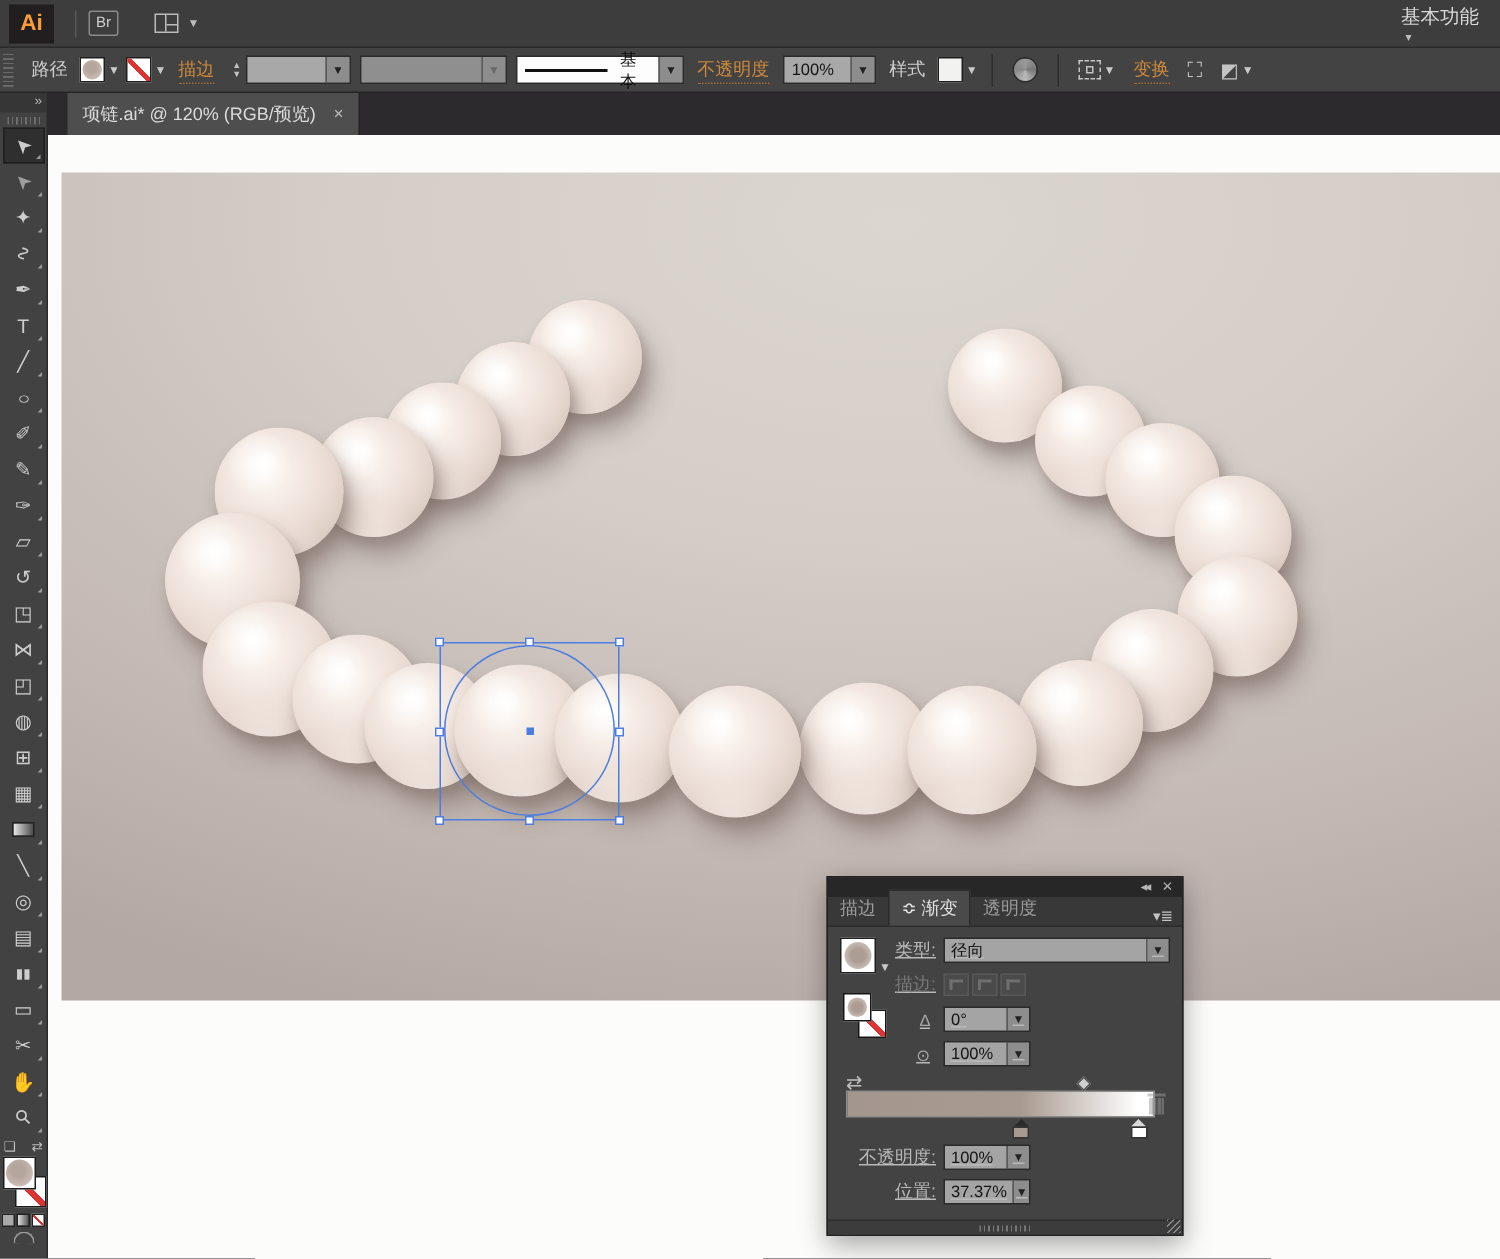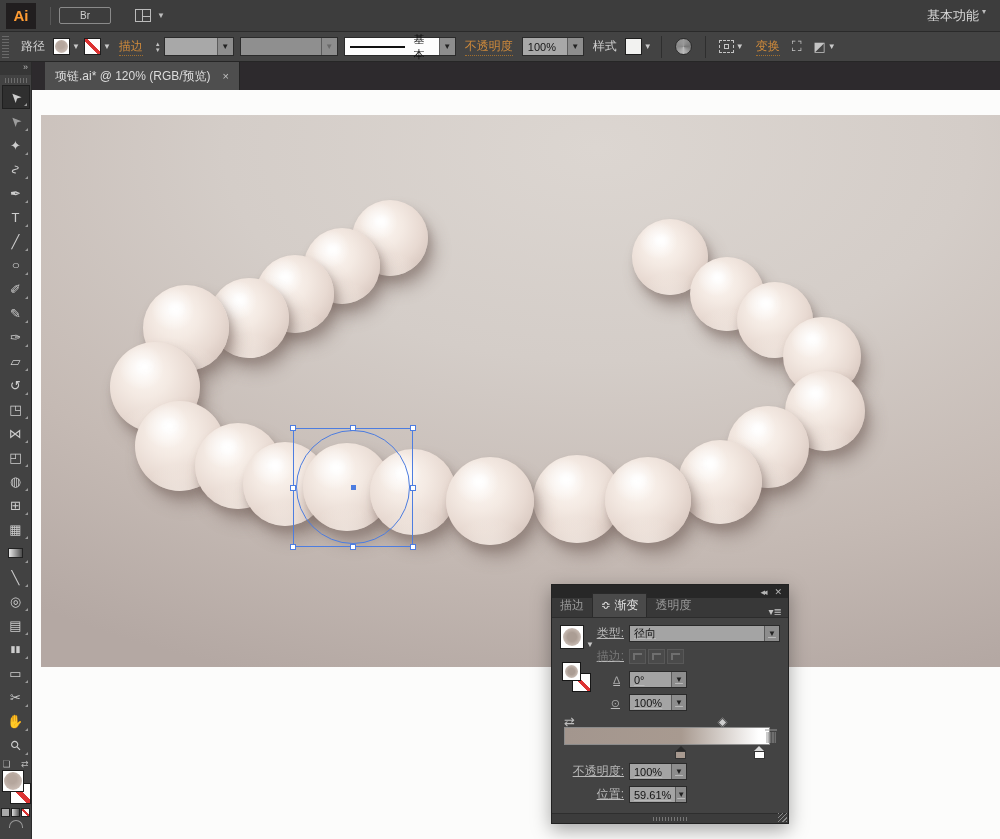--- a/index.html
+++ b/index.html
@@ -7,27 +7,27 @@
   body { font-family:"Liberation Sans","DejaVu Sans",sans-serif; font-size:12px; background:#3f3f3f; }
   .app { position:relative; width:1000px; height:839px; background:#3f3f3f; overflow:hidden; }
 
   
   .menubar { position:absolute; left:0; top:0; width:1000px; height:32px; background:#3d3d3d;
              border-bottom:1px solid #2a2a2a; display:flex; align-items:center; color:#e2e2e2; }
   .ai-logo { width:30px; height:26px; margin:0 6px 0 6px; background:#211e1f; color:#ff9c33;
              font-weight:bold; font-size:15px; display:flex; align-items:center; justify-content:center; }
   .menu-item { padding:0 11px; height:32px; display:flex; align-items:center; font-size:13px; cursor:default; }
   .mb-sep { width:1px; height:18px; background:#585858; margin:0 8px; }
-  .br-btn { border:1px solid #8a8a8a; border-radius:2px; color:#cfcfcf; font-size:10px; padding:2px 20px; margin-right:18px; }
+  .br-btn { border:1px solid #8a8a8a; border-radius:2px; color:#cfcfcf; font-size:10px; padding:2px 4px; margin-right:18px; }
   .ws-icon { display:inline-block; width:16px; height:13px; border:1px solid #bbb; position:relative; margin-right:3px; }
   .ws-icon:before { content:""; position:absolute; left:6px; top:0; bottom:0; width:1px; background:#bbb; }
   .ws-icon:after  { content:""; position:absolute; left:7px; top:6px; right:0; height:1px; background:#bbb; }
   .caret { font-size:8px; color:#bdbdbd; margin-left:3px; }
   .spacer { flex:1; }
-  .workspace-switch { display:flex; align-items:flex-start; margin-right:14px; color:#d8d8d8; font-size:13px; }
+  .workspace-switch { display:flex; align-items:flex-start; margin-right:14px; color:#d8d8d8; font-size:13px;flex-direction:column; }
 
   
   .controlbar { position:absolute; left:0; top:32px; width:1000px; height:30px; background:#434343;
                 border-bottom:1px solid #262626; display:flex; align-items:center; color:#cfcfcf; }
   .grip-v { width:7px; height:22px; margin:0 6px 0 2px;
             background-image:repeating-linear-gradient(0deg,#6a6a6a 0 1px,transparent 1px 3px); }
   .cb-label { font-size:12px; color:#cfcfcf; margin:0 6px; white-space:nowrap; }
   .cb-link { font-size:12px; color:#cf8a3b; margin:0 6px; border-bottom:1px dotted #a06e2e; white-space:nowrap; cursor:pointer; }
   .swatch-btn { display:flex; align-items:center; margin:0 2px; cursor:pointer; }
   .swatch-box { width:17px; height:17px; background:#fff; border:1px solid #1e1e1e; position:relative; }
@@ -509,21 +509,21 @@
       <div class="gp-row">
         <span class="gp-label">不透明度:</span>
         <div class="gp-combo" style="width:58px;">
           <div class="field" style="flex:1">100%</div>
           <div class="arrow">▼</div>
         </div>
       </div>
       <div class="gp-row">
         <span class="gp-label">位置:</span>
         <div class="gp-combo" style="width:58px;">
-          <div class="field" style="flex:1">59.61%</div>
+          <div class="field" style="flex:1">37.37%</div>
           <div class="arrow">▼</div>
         </div>
       </div>
     </div>
     <div class="gp-foot">
         <div class="dots"></div>
       </div>
     <div class="gp-resize"></div>
   </div>
 

